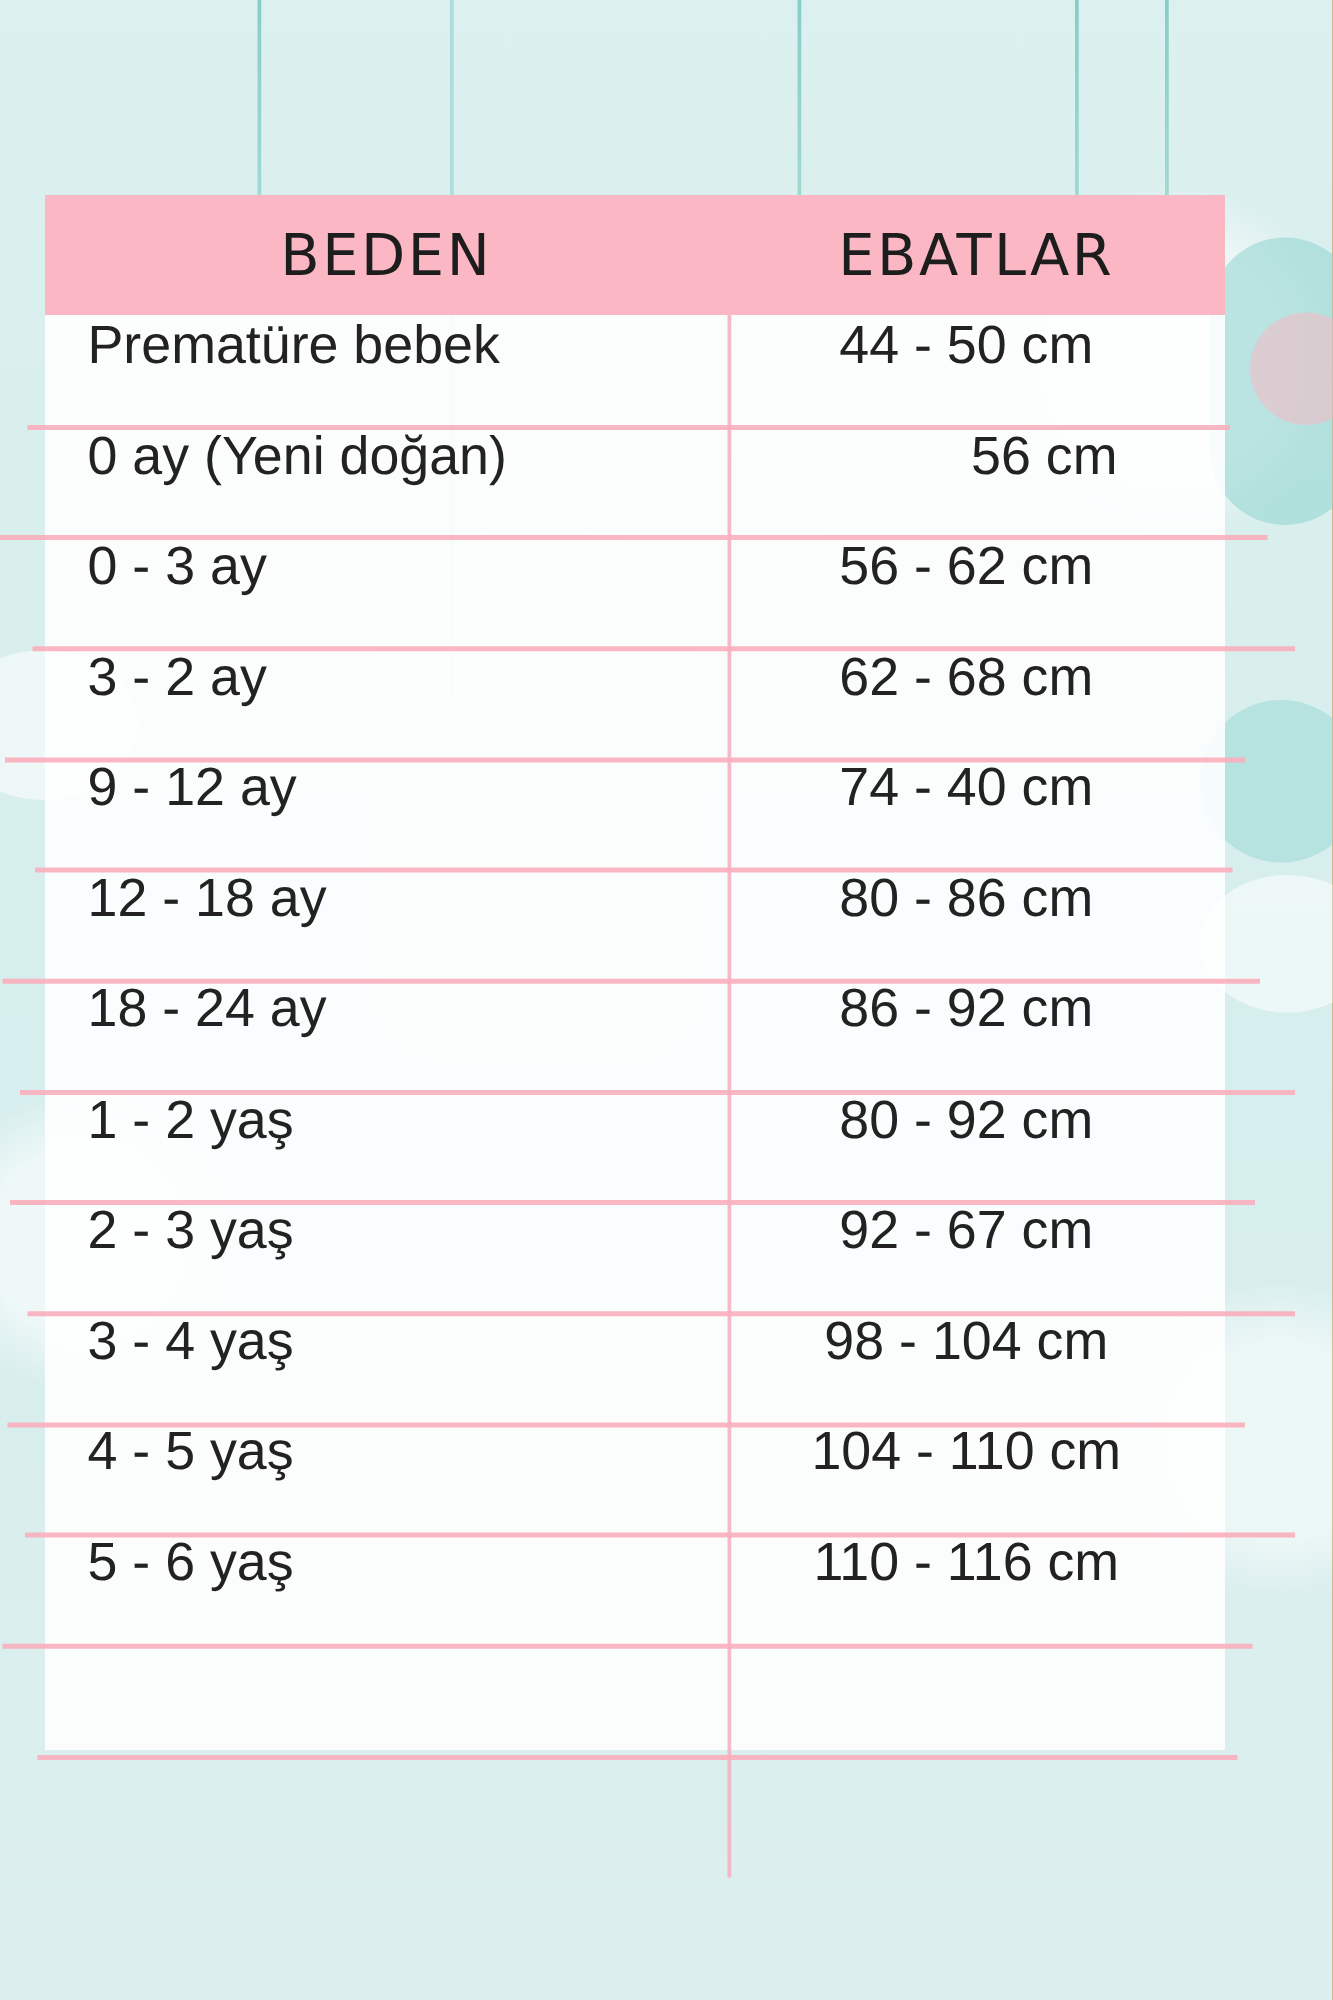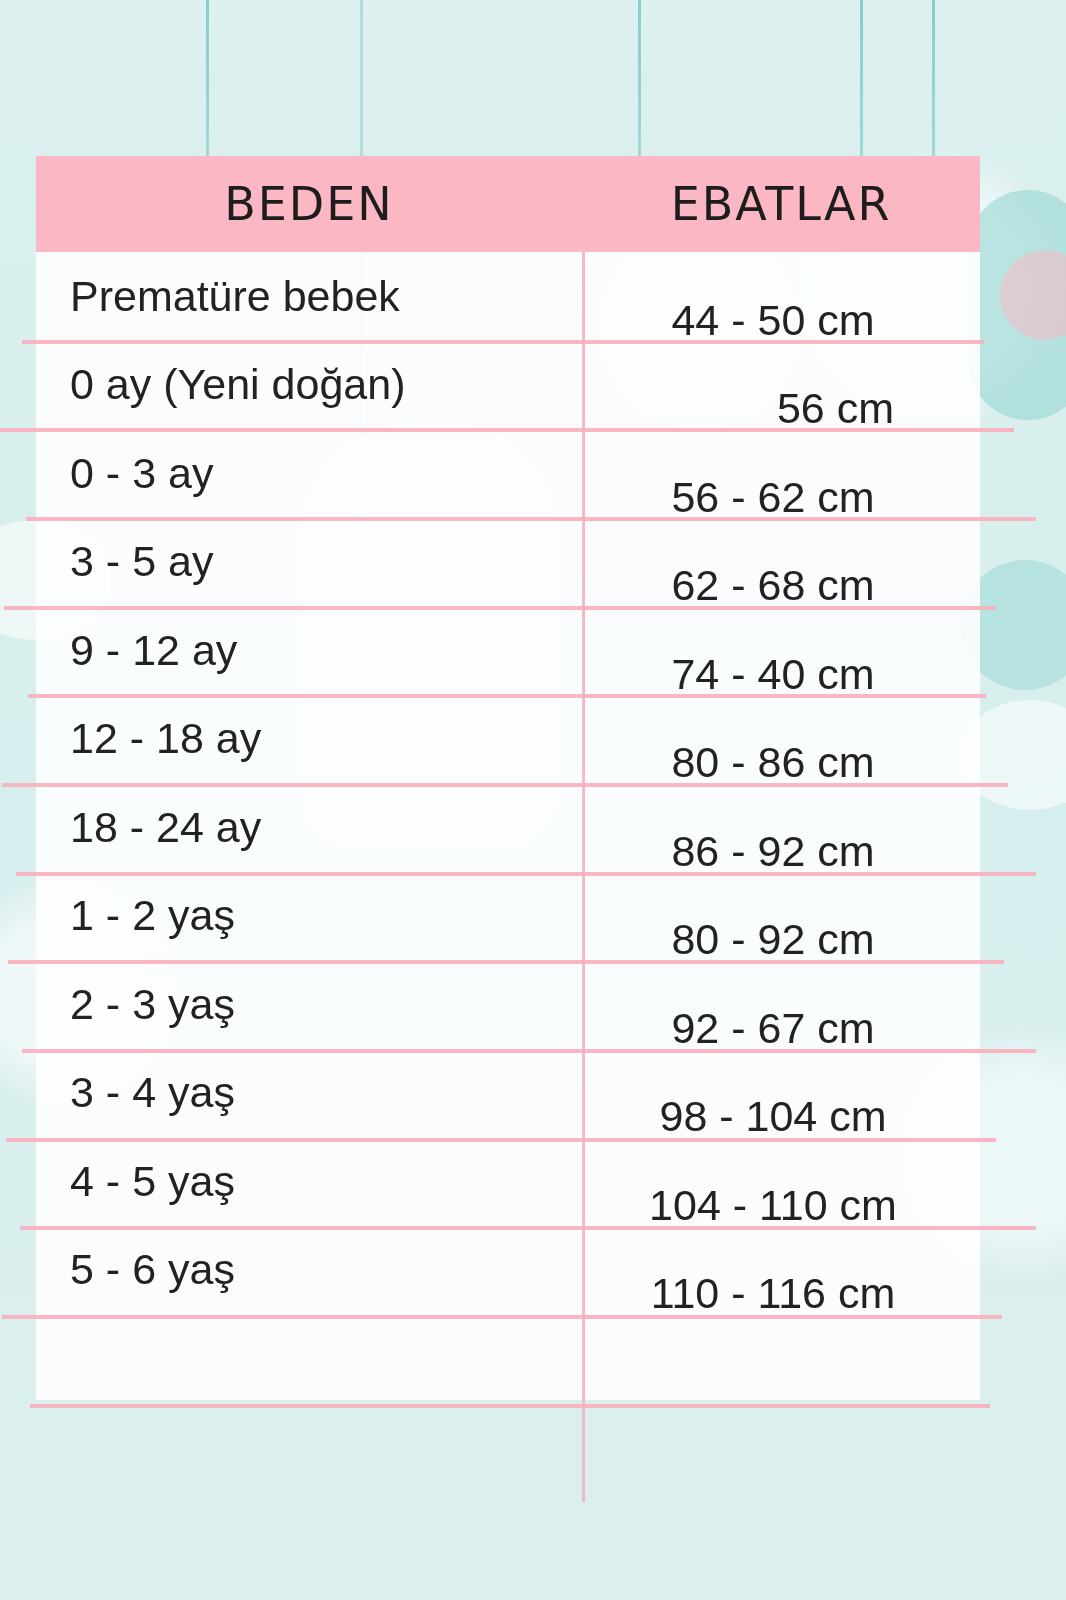--- a/index.html
+++ b/index.html
@@ -84,40 +84,39 @@
   .thead .th.left { flex: 0 0 546px; }
   .thead .th.right { flex: 1 1 auto; }
 
   .tbody {
     position: relative;
   }
 
   .trow {
     display: flex;
     height: 88.5px;
-    align-items: center;
+    align-items: flex-start;
     position: relative;
   }
   .trow .cell {
     color: #222222;
     font-size: 43px;
     font-family: "Liberation Sans", sans-serif;
   }
   .cell-size {
     flex: 0 0 546px;
     padding-left: 34px;
     box-sizing: border-box;
     text-align: left;
   }
   .cell-measure {
     flex: 1 1 auto;
     text-align: center;
     padding-right: 16px;
     box-sizing: border-box;
-    margin-top: 48px;
   }
   .cell-measure.right-align {
     text-align: right;
     padding-right: 86px;
   }
 
   
   .vline {
     position: absolute;
     left: 546px;
@@ -181,21 +180,21 @@
         <div class="cell cell-size">0 ay (Yeni doğan)</div>
         <div class="cell cell-measure right-align">56 cm</div>
       </div>
 
       <div class="trow">
         <div class="cell cell-size">0 - 3 ay</div>
         <div class="cell cell-measure">56 - 62 cm</div>
       </div>
 
       <div class="trow">
-        <div class="cell cell-size">3 - 5 ay</div>
+        <div class="cell cell-size">3 - 2 ay</div>
         <div class="cell cell-measure">62 - 68 cm</div>
       </div>
 
 
       <div class="trow">
         <div class="cell cell-size">9 - 12 ay</div>
         <div class="cell cell-measure">74 - 40 cm</div>
       </div>
 
       <div class="trow">

